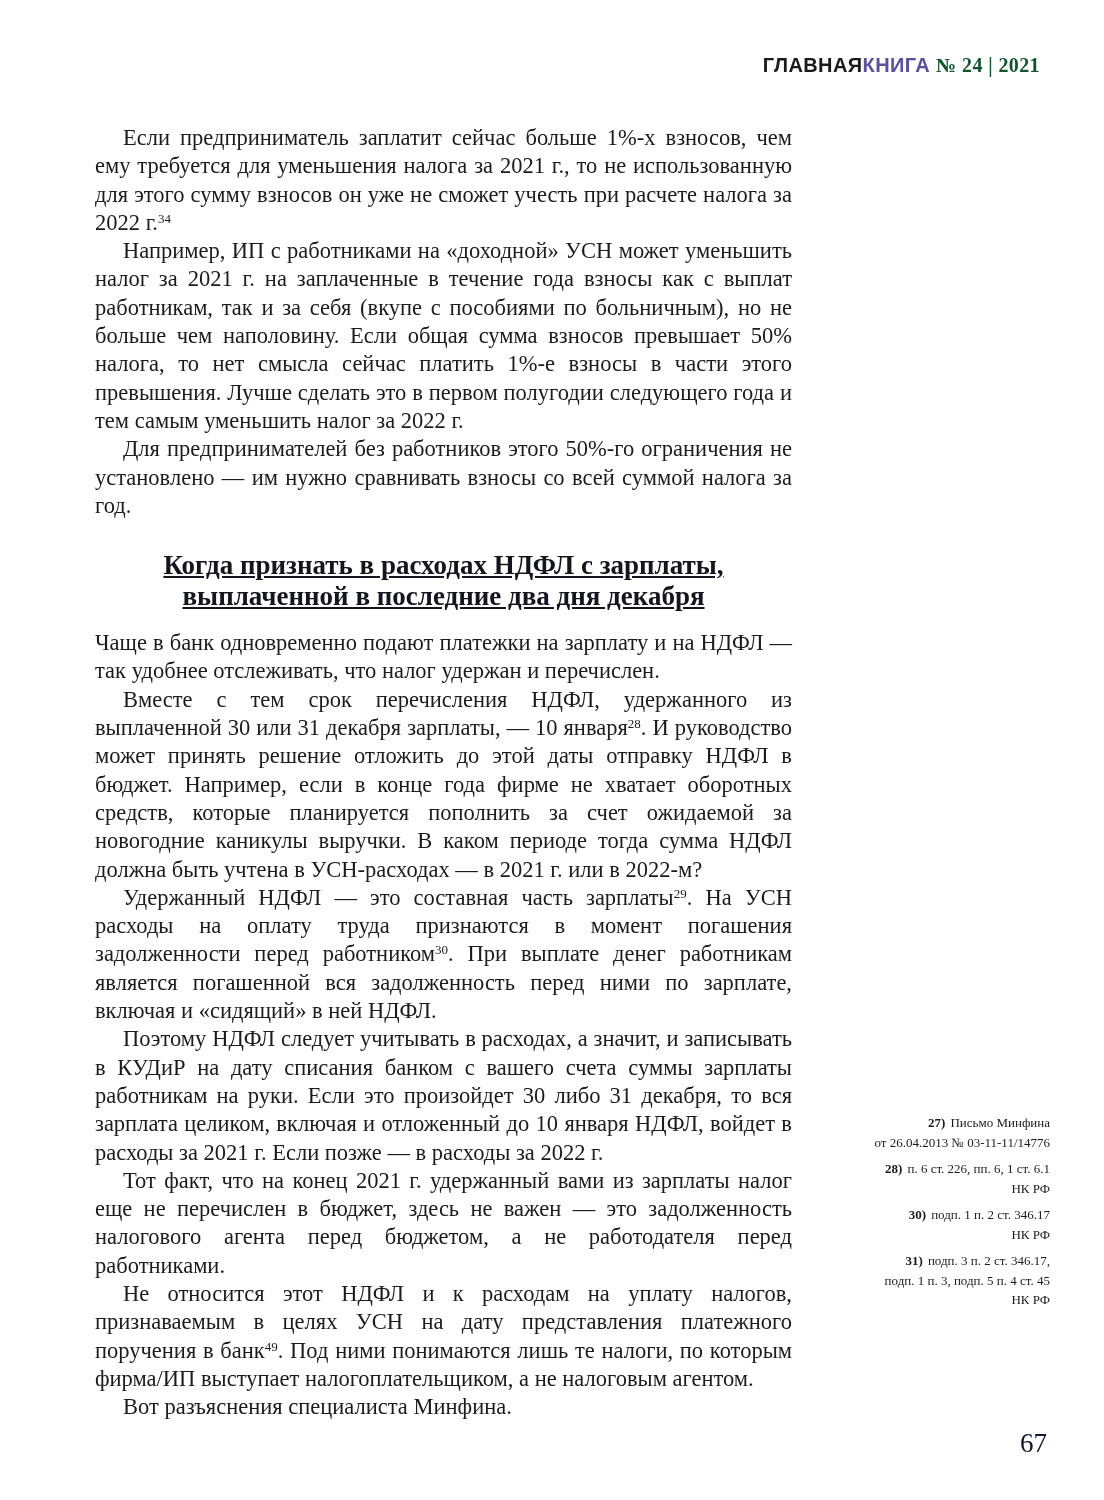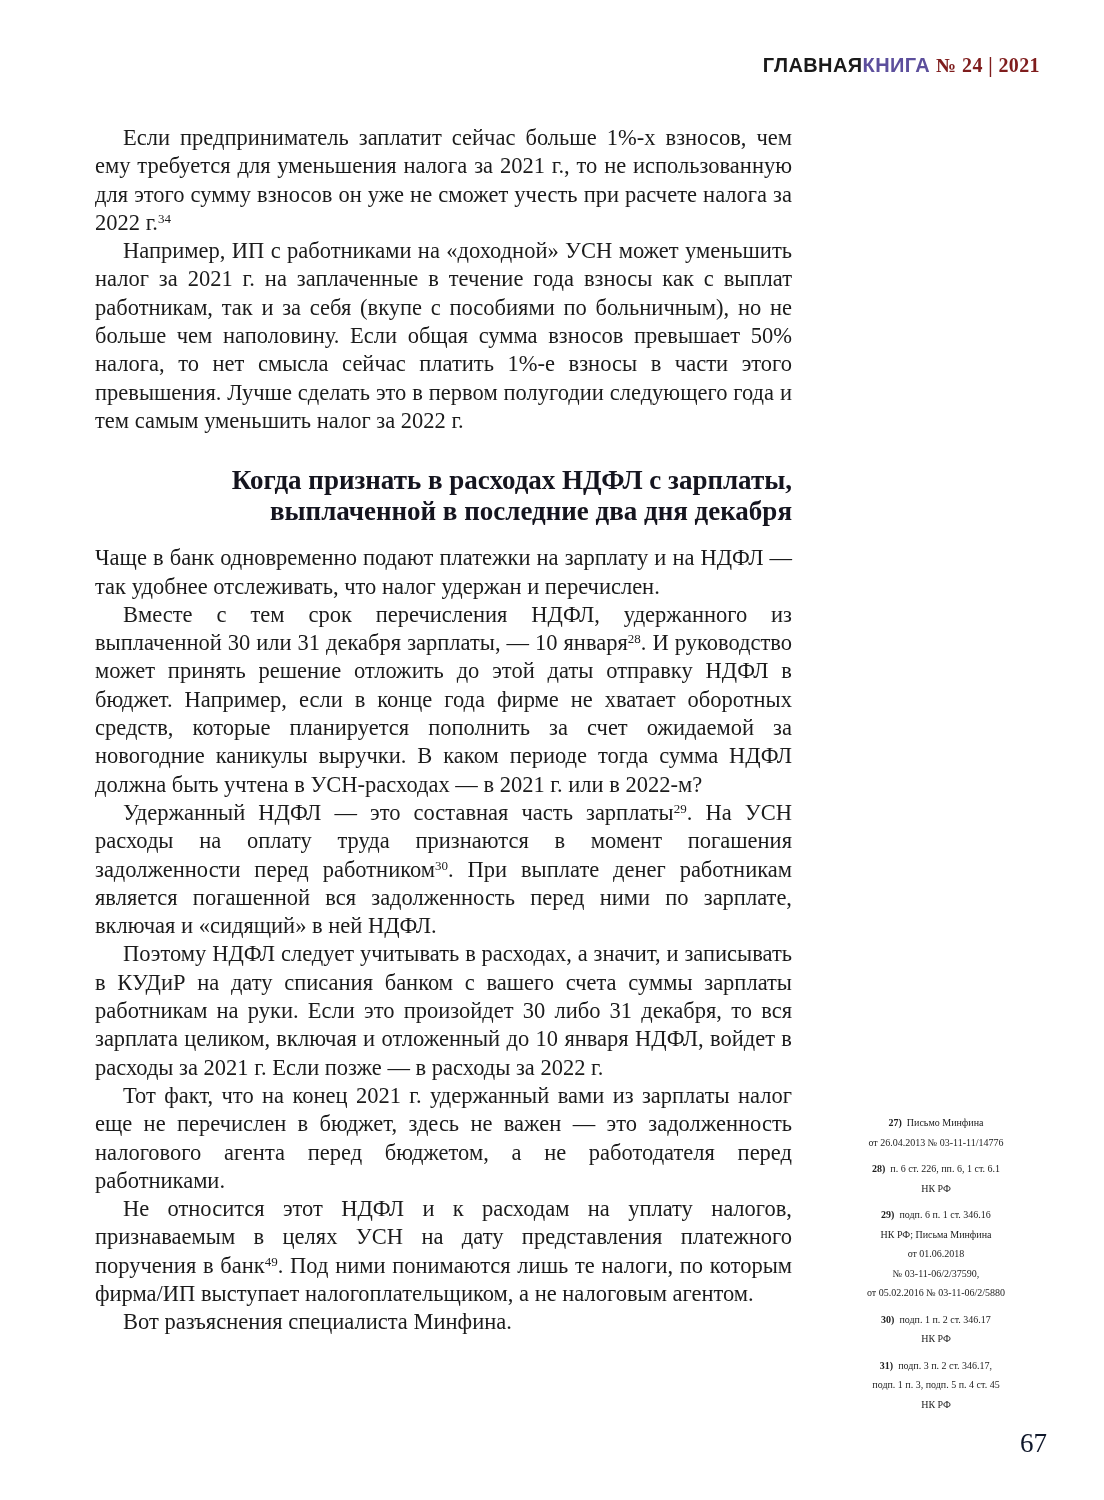--- a/index.html
+++ b/index.html
@@ -29,21 +29,21 @@
     font-family: "Liberation Sans", sans-serif;
     color: #1a1a1a;
   }
   .brand-second {
     font-family: "Liberation Sans", sans-serif;
     color: #5c4f9c;
     margin-left: 0;
   }
   .issue-number {
     font-family: "Liberation Serif", serif;
-    color: #7f1d1d;
+    color: #14532d;
     margin-left: 6px;
   }
 
   
   .article-body {
     position: absolute;
     left: 95px;
     top: 124px;
     width: 697px;
     font-size: 22.5px;
@@ -59,36 +59,37 @@
   .article-body sup {
     font-size: 13px;
     line-height: 0;
     vertical-align: 7px;
   }
   .section-heading {
     font-size: 27px;
     line-height: 31px;
     font-weight: bold;
     color: #15151f;
-    text-align: right;
+    text-align: center;
     white-space: pre-line;
     margin: 30px 0 17px 0;
     text-indent: 0;
+    text-decoration: underline;
   }
 
   
   .footnotes-sidebar {
     position: absolute;
     left: 822px;
     top: 1113px;
     width: 228px;
-    font-size: 10px;
+    font-size: 13px;
     line-height: 19.5px;
     color: #1b1b1b;
-    text-align: center;
+    text-align: right;
   }
   .footnote { margin: 0 0 7px 0; }
   .fn-num {
     font-weight: bold;
     margin-right: 5px;
   }
   .fn-text { white-space: pre-line; }
 
   
   .page-number {
@@ -105,20 +106,21 @@
 
 <div class="page">
 
   <div class="page-header">
     <span class="brand-first">ГЛАВНАЯ</span><span class="brand-second">КНИГА</span><span class="issue-number">№ 24 | 2021</span>
   </div>
 
   <div class="article-body">
     <p class="indent">Если предприниматель заплатит сейчас больше 1%-х взносов, чем ему требуется для уменьшения налога за 2021 г., то не использованную для этого сумму взносов он уже не сможет учесть при расчете налога за 2022 г.<sup>34</sup></p>
     <p class="indent">Например, ИП с работниками на «доходной» УСН может уменьшить налог за 2021 г. на заплаченные в течение года взносы как с выплат работникам, так и за себя (вкупе с пособиями по больничным), но не больше чем наполовину. Если общая сумма взносов превышает 50% налога, то нет смысла сейчас платить 1%-е взносы в части этого превышения. Лучше сделать это в первом полугодии следующего года и тем самым уменьшить налог за 2022 г.</p>
+    <p class="indent">Для предпринимателей без работников этого 50%-го ограничения не установлено — им нужно сравнивать взносы со всей суммой налога за год.</p>
 
     <h2 class="section-heading">Когда признать в расходах НДФЛ с зарплаты,
 выплаченной в последние два дня декабря</h2>
 
     <p>Чаще в банк одновременно подают платежки на зарплату и на НДФЛ — так удобнее отслеживать, что налог удержан и перечислен.</p>
     <p class="indent">Вместе с тем срок перечисления НДФЛ, удержанного из выплаченной 30 или 31 декабря зарплаты, — 10 января<sup>28</sup>. И руководство может принять решение отложить до этой даты отправку НДФЛ в бюджет. Например, если в конце года фирме не хватает оборотных средств, которые планируется пополнить за счет ожидаемой за новогодние каникулы выручки. В каком периоде тогда сумма НДФЛ должна быть учтена в УСН-расходах — в 2021 г. или в 2022-м?</p>
     <p class="indent">Удержанный НДФЛ — это составная часть зарплаты<sup>29</sup>. На УСН расходы на оплату труда признаются в момент погашения задолженности перед работником<sup>30</sup>. При выплате денег работникам является погашенной вся задолженность перед ними по зарплате, включая и «сидящий» в ней НДФЛ.</p>
     <p class="indent">Поэтому НДФЛ следует учитывать в расходах, а значит, и записывать в КУДиР на дату списания банком с вашего счета суммы зарплаты работникам на руки. Если это произойдет 30 либо 31 декабря, то вся зарплата целиком, включая и отложенный до 10 января НДФЛ, войдет в расходы за 2021 г. Если позже — в расходы за 2022 г.</p>
     <p class="indent">Тот факт, что на конец 2021 г. удержанный вами из зарплаты налог еще не перечислен в бюджет, здесь не важен — это задолженность налогового агента перед бюджетом, а не работодателя перед работниками.</p>
     <p class="indent">Не относится этот НДФЛ и к расходам на уплату налогов, признаваемым в целях УСН на дату представления платежного поручения в банк<sup>49</sup>. Под ними понимаются лишь те налоги, по которым фирма/ИП выступает налогоплательщиком, а не налоговым агентом.</p>
@@ -128,27 +130,20 @@
   <div class="footnotes-sidebar">
     <div class="footnote">
       <span class="fn-num">27)</span><span class="fn-text">Письмо Минфина
 от 26.04.2013 № 03-11-11/14776</span>
     </div>
     <div class="footnote">
       <span class="fn-num">28)</span><span class="fn-text">п. 6 ст. 226, пп. 6, 1 ст. 6.1
 НК РФ</span>
     </div>
     <div class="footnote">
-      <span class="fn-num">29)</span><span class="fn-text">подп. 6 п. 1 ст. 346.16
-НК РФ; Письма Минфина
-от 01.06.2018
-№ 03-11-06/2/37590,
-от 05.02.2016 № 03-11-06/2/5880</span>
-    </div>
-    <div class="footnote">
       <span class="fn-num">30)</span><span class="fn-text">подп. 1 п. 2 ст. 346.17
 НК РФ</span>
     </div>
     <div class="footnote">
       <span class="fn-num">31)</span><span class="fn-text">подп. 3 п. 2 ст. 346.17,
 подп. 1 п. 3, подп. 5 п. 4 ст. 45
 НК РФ</span>
     </div>
   </div>
 

